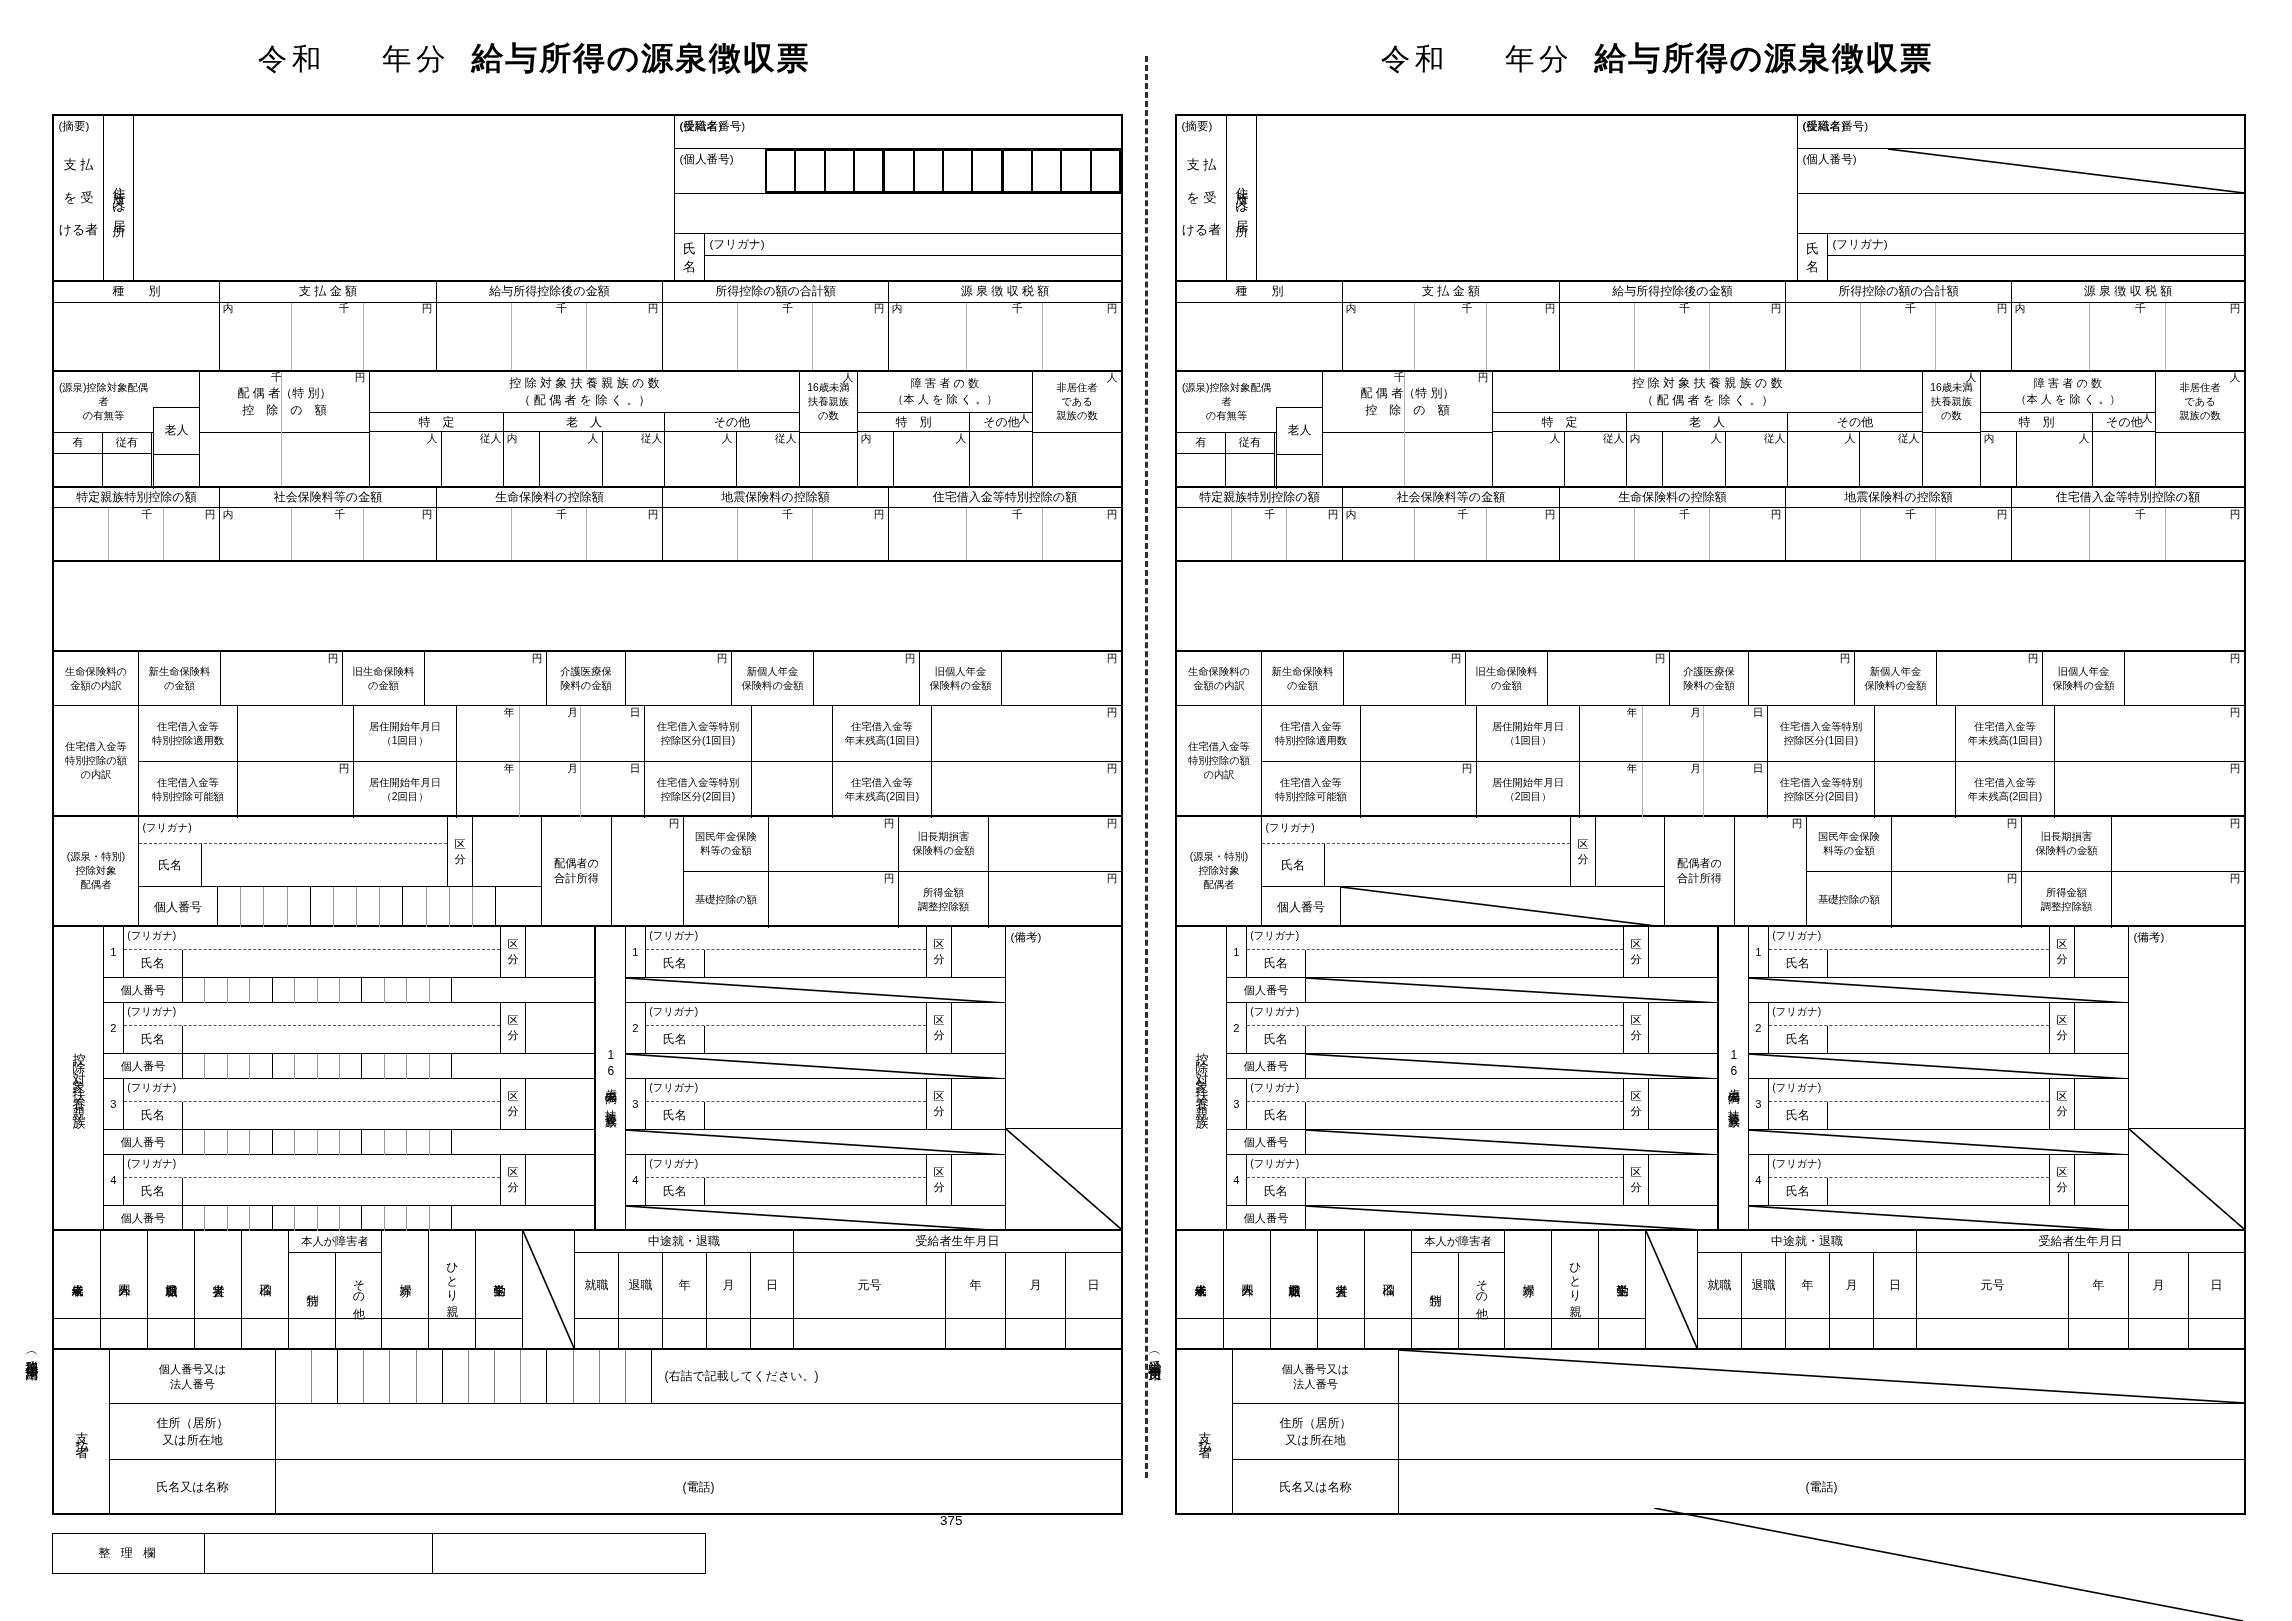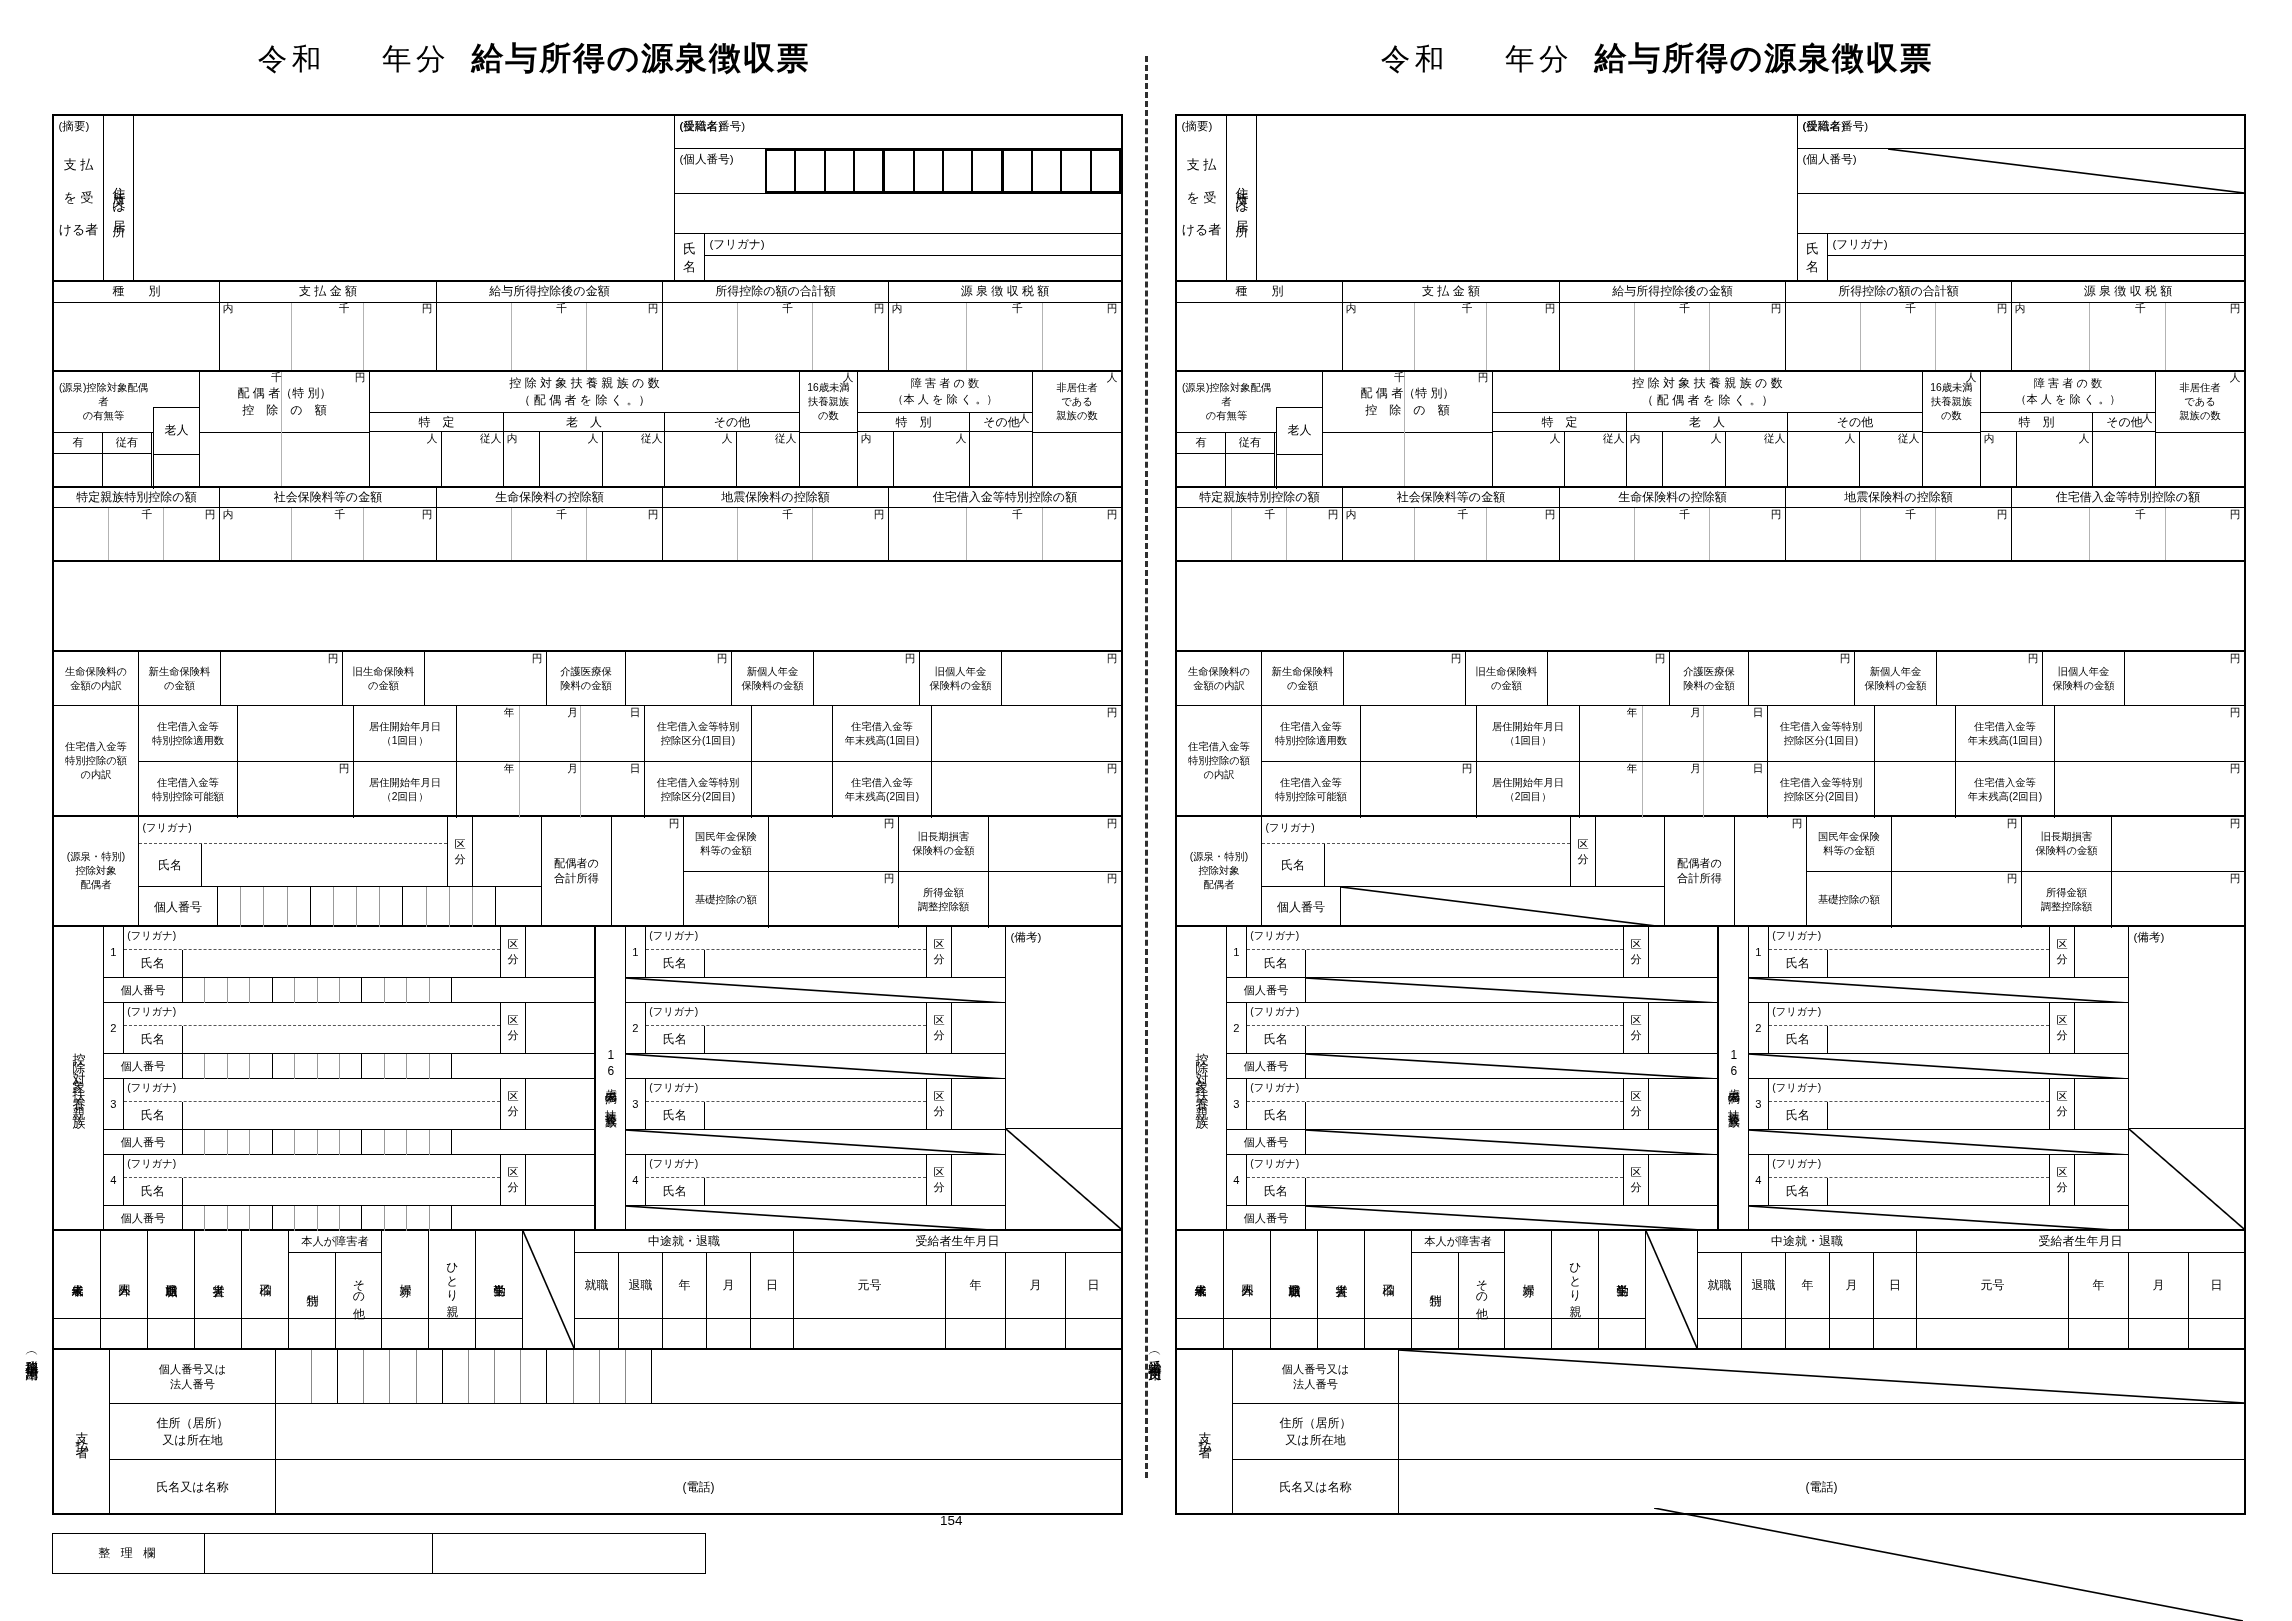--- a/index.html
+++ b/index.html
@@ -843,20 +843,21 @@
                     <i class="k"></i>
                     <i></i>
                     <i></i>
                     <i></i>
                     <i class="k"></i>
                     <i></i>
                     <i></i>
                     <i></i>
                     <i></i>
                   </div>
+              <div class="f1 note-cell">(右詰で記載してください。)</div>
             </div>
 
           </div>
         </div>
         <div class="r bb" style="height:56px">
           <div class="cl cc pl s13" style="width:166px">住所（居所）
 又は所在地</div>
           <div class="f1"></div>
         </div>
         <div class="r" style="height:54px">
@@ -869,21 +870,21 @@
     </div>
   </div>
 
   <div class="copy-label vt">（税務署提出用）</div>
 
   <div class="seiri-box only-c0">
     <div class="cl cc s13" style="width:152px;letter-spacing:3.6px">整 理 欄</div>
     <div class="cl" style="width:228px"></div>
     <div class="f1"></div>
   </div>
-  <div class="page-num only-c0">154</div>
+  <div class="page-num only-c0">375</div>
 
 </div>
 </div>
 <div class="divider"></div>
 <div class="sheet c1" style="left:1175px">
 <div class="sheet-inner">
   <div class="title">
     <span class="t-era">令和</span><span class="t-year">年分</span><span class="t-main">給与所得の源泉徴収票</span>
   </div>
 

